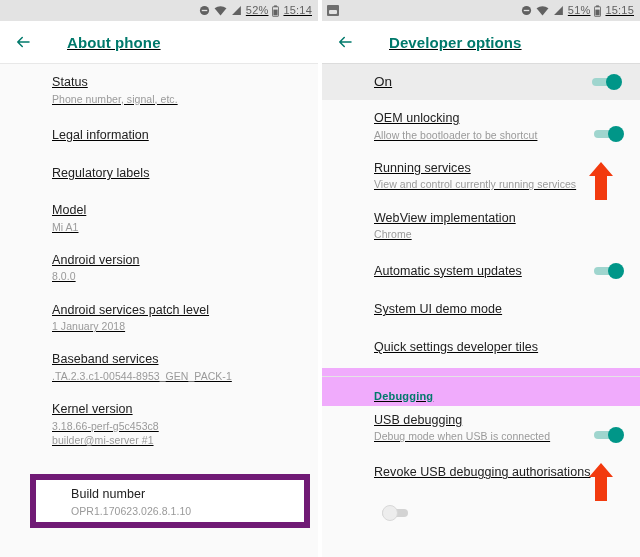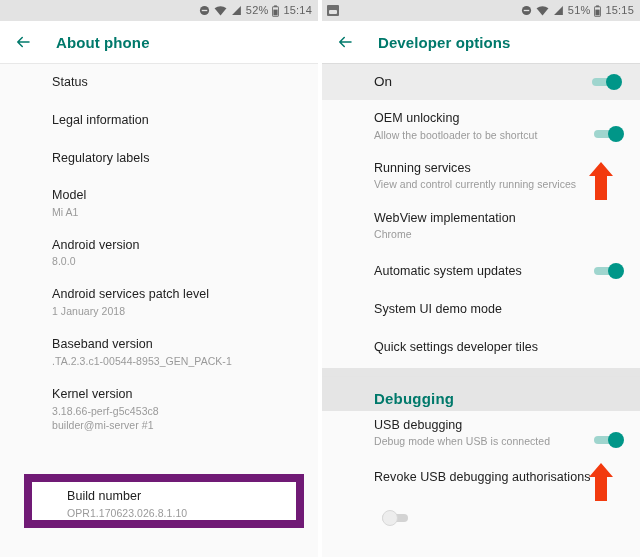--- a/index.html
+++ b/index.html
@@ -6,20 +6,21 @@
   html, body {
     width: 640px; height: 557px;
     background: #ffffff;
     font-family: "Liberation Sans", sans-serif;
     overflow: hidden;
   }
   .screens {
     display: flex;
     width: 640px; height: 557px;
     background: #ffffff;
+    text-decoration: underline;
   }
   .panel {
     position: relative;
     width: 318px; height: 557px;
     background: #fafafa;
     overflow: hidden;
   }
   .panel.left { width: 318px; }
   .gap { width: 4px; height: 557px; background: #ffffff; }
   .panel.right { width: 318px; }
@@ -56,33 +57,33 @@
     border-radius: 1px;
   }
 
   
   .appbar {
     height: 42px;
     background: #ffffff;
     display: flex;
     align-items: center;
     padding-left: 14px;
-    gap: 24px;
+    gap: 35px;
   }
   .back-arrow { width: 18px; height: 18px; }
   .appbar-title {
     font-size: 15px;
     color: #00796b;
     font-weight: bold;
     letter-spacing: 0.1px;
   }
   .appbar-sep { height: 1px; background: #e8e8e8; }
 
   
-  .list { background: #e5e5e5; }
+  .list { background: #f0abfc; }
   .row {
     position: relative;
     padding: 0 18px 0 52px;
     background: #fafafa;
   }
   .row-title {
     font-size: 12.5px;
     color: #212121;
     line-height: 1.25;
     letter-spacing: 0.05px;
@@ -95,23 +96,23 @@
     letter-spacing: 0.05px;
   }
   .row-sub span { display: block; }
 
   
   .left .row { padding-top: 10px; padding-bottom: 10px; }
 
   
   .highlight {
     position: absolute;
-    left: 24px; top: 474px;
+    left: 30px; top: 474px;
     width: 280px; height: 54px;
-    border: 8px solid #701a75;
+    border: 6px solid #701a75;
     background: #ffffff;
     z-index: 5;
   }
   .highlight .hl-inner {
     padding: 7px 0 0 35px;
   }
 
   
   .on-row {
     height: 37px;
@@ -149,21 +150,21 @@
     right: 0; top: 0;
     width: 16px; height: 16px;
     border-radius: 50%;
     background: #009688;
   }
   .toggle.off .track { background: #d3d3d3; }
   .toggle.off .knob { background: #ededed; left: 0; right: auto; border: 1px solid #d8d8d8; }
 
   .section-divider { height: 1px; background: #e4e4e4; margin-top: 8px; }
   .section-header {
-    font-size: 15px;
+    font-size: 11px;
     color: #00796b;
     font-weight: bold;
     padding: 13px 14px 4px 52px;
     letter-spacing: 0.2px;
   }
 
   .arrow {
     position: absolute;
     width: 26px; height: 40px;
     z-index: 6;
@@ -214,20 +215,23 @@
           </svg>
       </span>
       <span class="appbar-title">About phone</span>
     </div>
     <div class="appbar-sep"></div>
 
     <div class="list">
 
       <div class="row" style="padding-top:11px;padding-bottom:9px;">
         <div class="row-title">Status</div>
+        <div class="row-sub">
+            <span>Phone number, signal, etc.</span>
+          </div>
       </div>
 
       <div class="row" style="padding-top:13px;padding-bottom:13px;">
         <div class="row-title">Legal information</div>
       </div>
 
       <div class="row" style="padding-top:10px;padding-bottom:12px;">
         <div class="row-title">Regulatory labels</div>
       </div>
 
@@ -246,21 +250,21 @@
       </div>
 
       <div class="row" style="padding-top:10px;padding-bottom:9px;">
         <div class="row-title">Android services patch level</div>
         <div class="row-sub">
             <span>1 January 2018</span>
           </div>
       </div>
 
       <div class="row" style="padding-top:10px;padding-bottom:9px;">
-        <div class="row-title">Baseband version</div>
+        <div class="row-title">Baseband services</div>
         <div class="row-sub">
             <span>.TA.2.3.c1-00544-8953_GEN_PACK-1</span>
           </div>
       </div>
 
       <div class="row" style="padding-top:10px;padding-bottom:6px;">
         <div class="row-title">Kernel version</div>
         <div class="row-sub">
           <span>3.18.66-perf-g5c453c8</span>
           <span>builder@mi-server #1</span>

